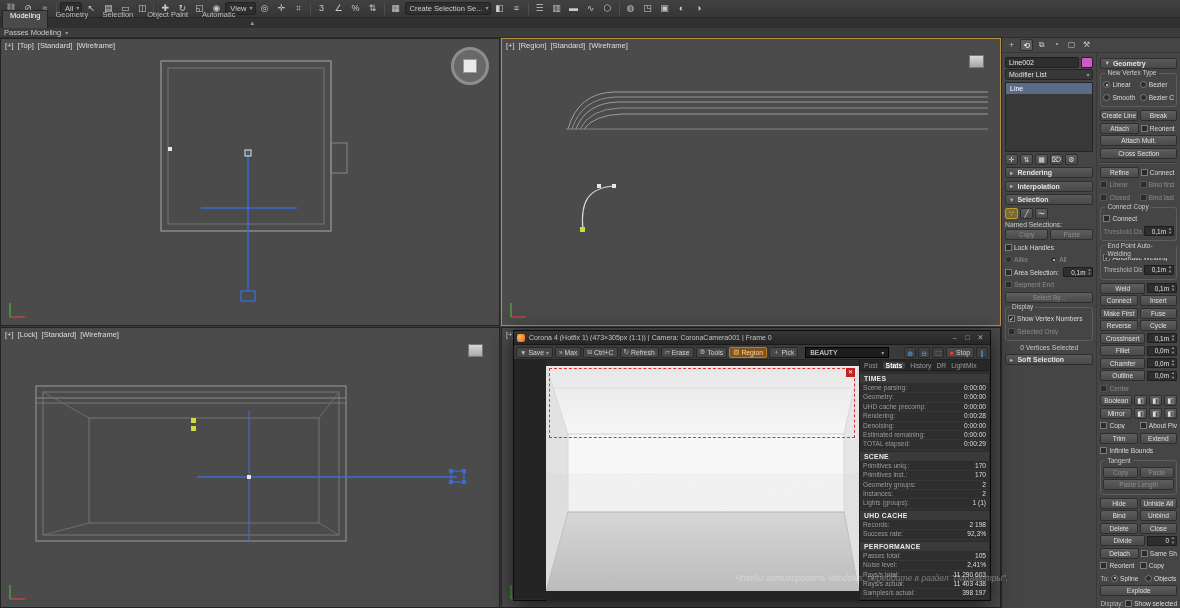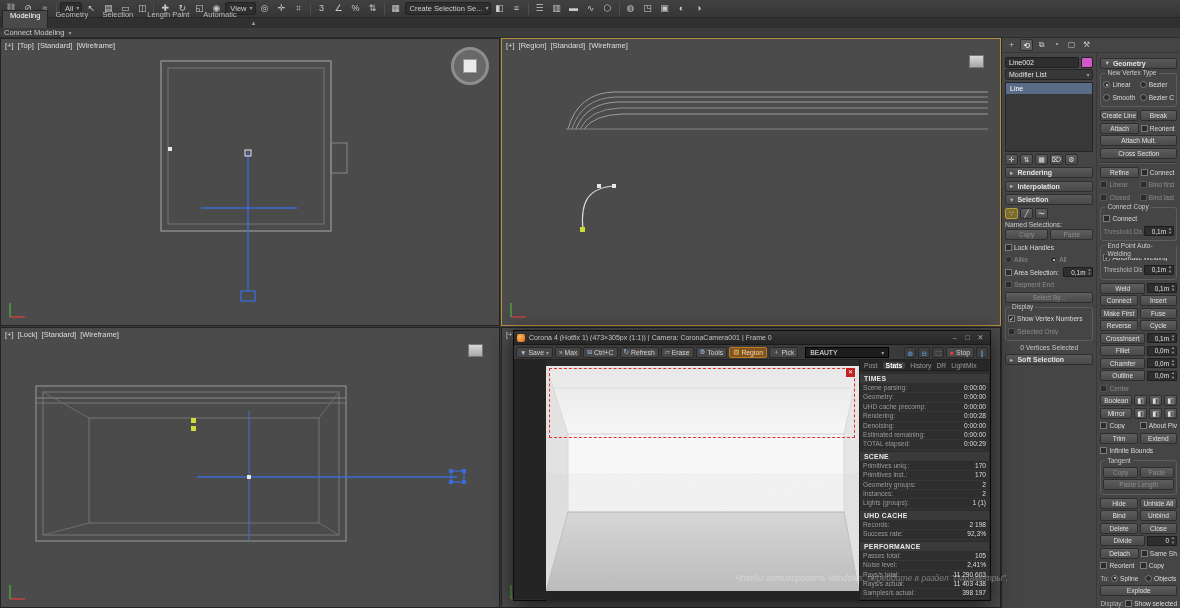--- a/index.html
+++ b/index.html
@@ -149,27 +149,27 @@
       <span class="tb-icon">▣</span>
       <span class="tb-icon">◐</span>
       <span class="tb-icon">◑</span>
     </div>
 
   <div class="ribbon-tabs">
     <span id="ribbon-tabs-host" style="display:flex;align-items:flex-end;">
         <span class="rtab act">Modeling</span>
         <span class="rtab">Geometry</span>
         <span class="rtab">Selection</span>
-        <span class="rtab">Length Paint</span>
+        <span class="rtab">Object Paint</span>
         <span class="rtab">Automatic</span>
       </span>
     <span class="ribbon-collapse">▴</span>
   </div>
   <div class="subtab-row">
-    <span>Connect Modeling</span>
+    <span>Passes Modeling</span>
     <span class="dd-arrow">▾</span>
   </div>
 
   <div class="vp" style="left:0;top:38px;width:500px;height:288px;">
     <div class="vp-label" id="vp-tl-label">
         <span>[+]</span>
         <span>[Top]</span>
         <span>[Standard]</span>
         <span>[Wireframe]</span>
       </div>

